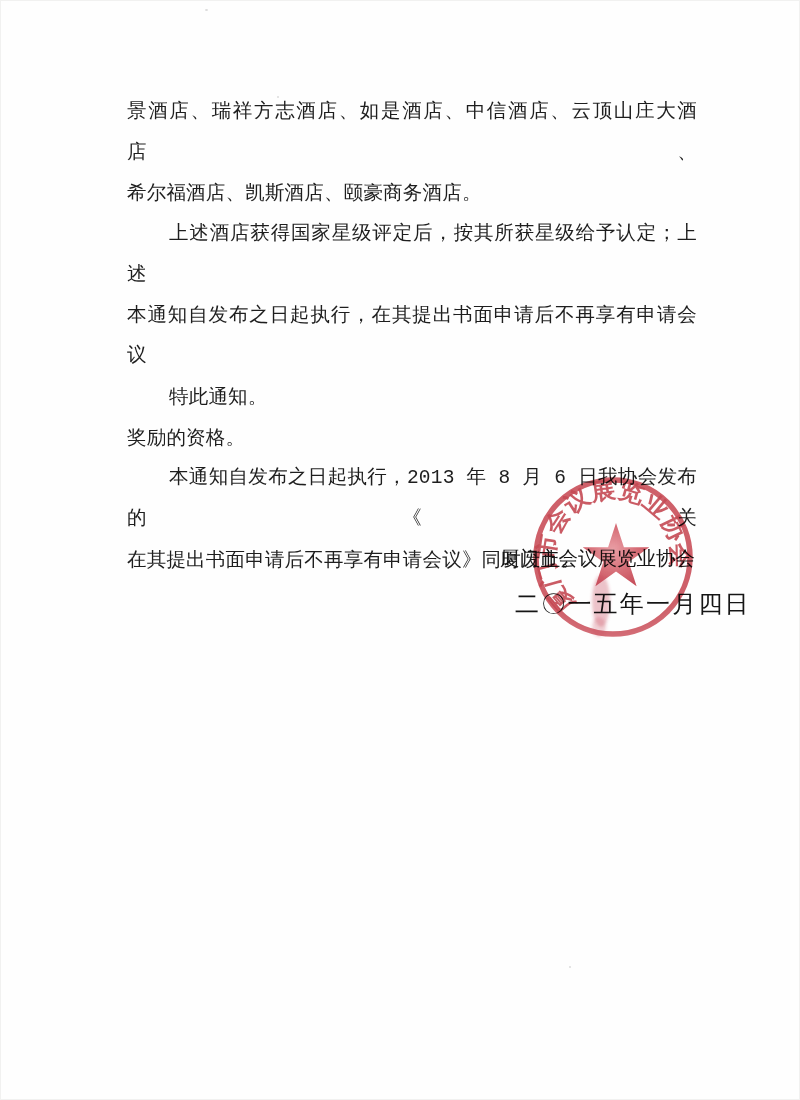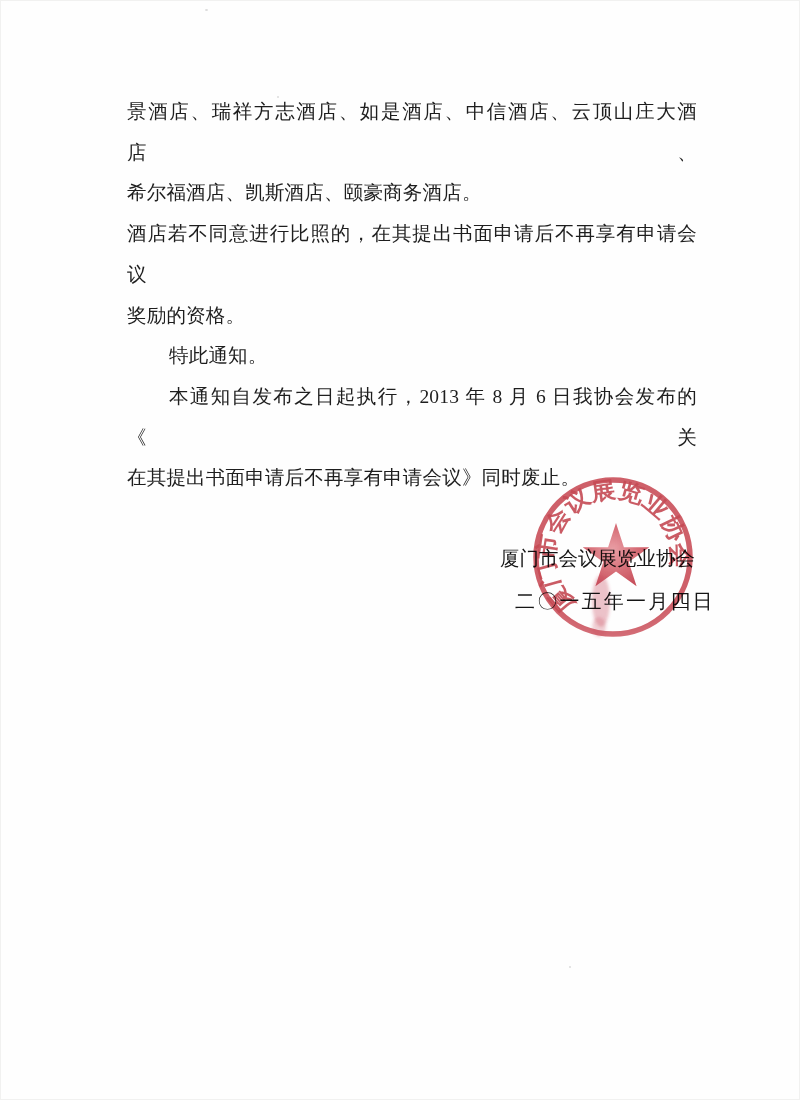--- a/index.html
+++ b/index.html
@@ -29,36 +29,37 @@
     line-height: 40.7px;
     letter-spacing: 0.2px;
     white-space: normal;
     color: #1e1e1e;
     text-rendering: optimizeLegibility;
   }
   .line.justify {
     text-align: justify;
     text-align-last: justify;
     text-justify: inter-character;
+    font-family: Liberation Mono, monospace;
   }
   .line.indent { text-indent: 42px; }
   
   .signature {
     position: absolute;
     left: 500px;
     top: 545px;
     font-size: 19.5px;
     letter-spacing: 0px;
     color: #151515;
   }
   .date {
     position: absolute;
     left: 515px;
     top: 588px;
-    font-size: 20px;
+    font-size: 24px;
     letter-spacing: 2.2px;
     color: #151515;
   }
   
   .seal {
     position: absolute;
     left: 528px;
     top: 472px;
     width: 170px;
     height: 170px;
@@ -81,23 +82,24 @@
   .speck.s3 { left: 569px; top: 966px; width: 2px; height: 2px; }
 </style>
 </head>
 <body>
 
 <div class="page">
 
   <div class="body-text">
     <div class="line justify">景酒店、瑞祥方志酒店、如是酒店、中信酒店、云顶山庄大酒店、</div>
     <div class="line">希尔福酒店、凯斯酒店、颐豪商务酒店。</div>
-    <div class="line justify">酒店若不同意进行比照的，在其提出书面申请后不再享有申请会议</div>
+    <div class="line justify indent">上述酒店获得国家星级评定后，按其所获星级给予认定；上述</div>
+    <div class="line justify">本通知自发布之日起执行，在其提出书面申请后不再享有申请会议</div>
+    <div class="line indent">特此通知。</div>
     <div class="line">奖励的资格。</div>
-    <div class="line indent">特此通知。</div>
     <div class="line justify indent">本通知自发布之日起执行，2013 年 8 月 6 日我协会发布的《关</div>
     <div class="line">在其提出书面申请后不再享有申请会议》同时废止。</div>
   </div>
 
   <div class="signature">厦门市会议展览业协会</div>
   <div class="date">二〇一五年一月四日</div>
 
   <svg class="seal" viewBox="0 0 170 170" xmlns="http://www.w3.org/2000/svg">
     <defs>
       <radialGradient id="starGrad" cx="45%" cy="42%" r="65%">

